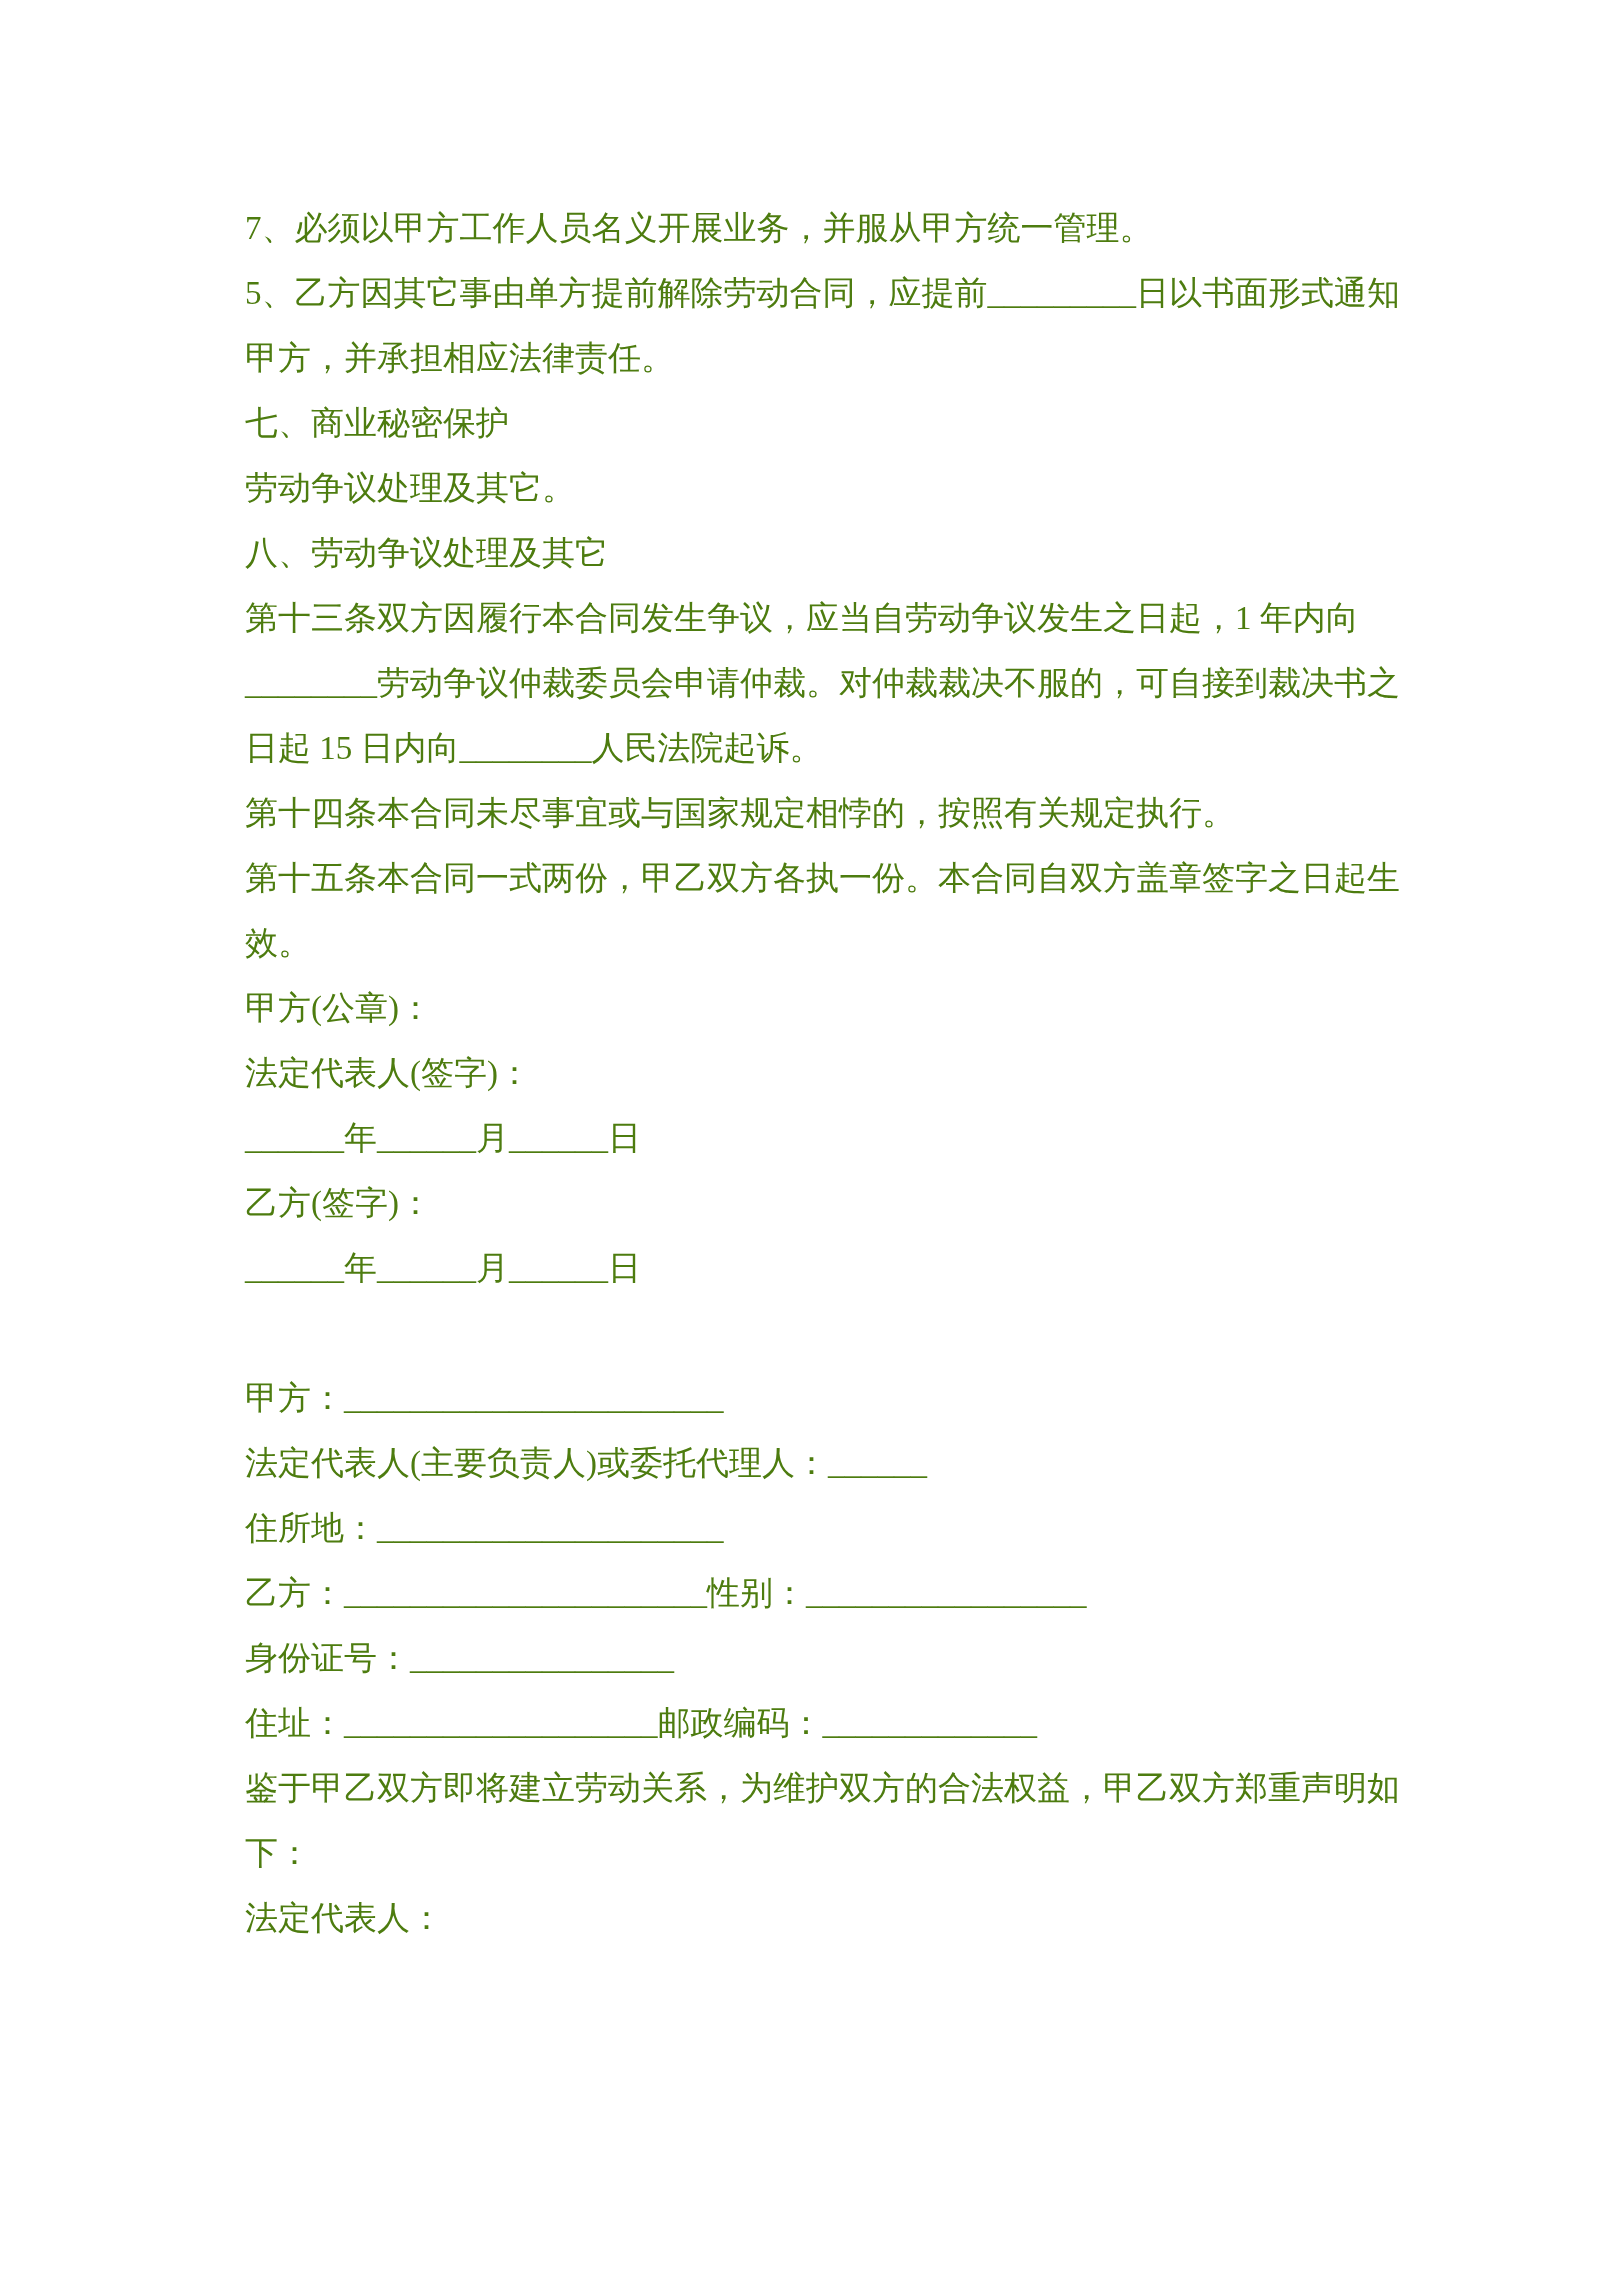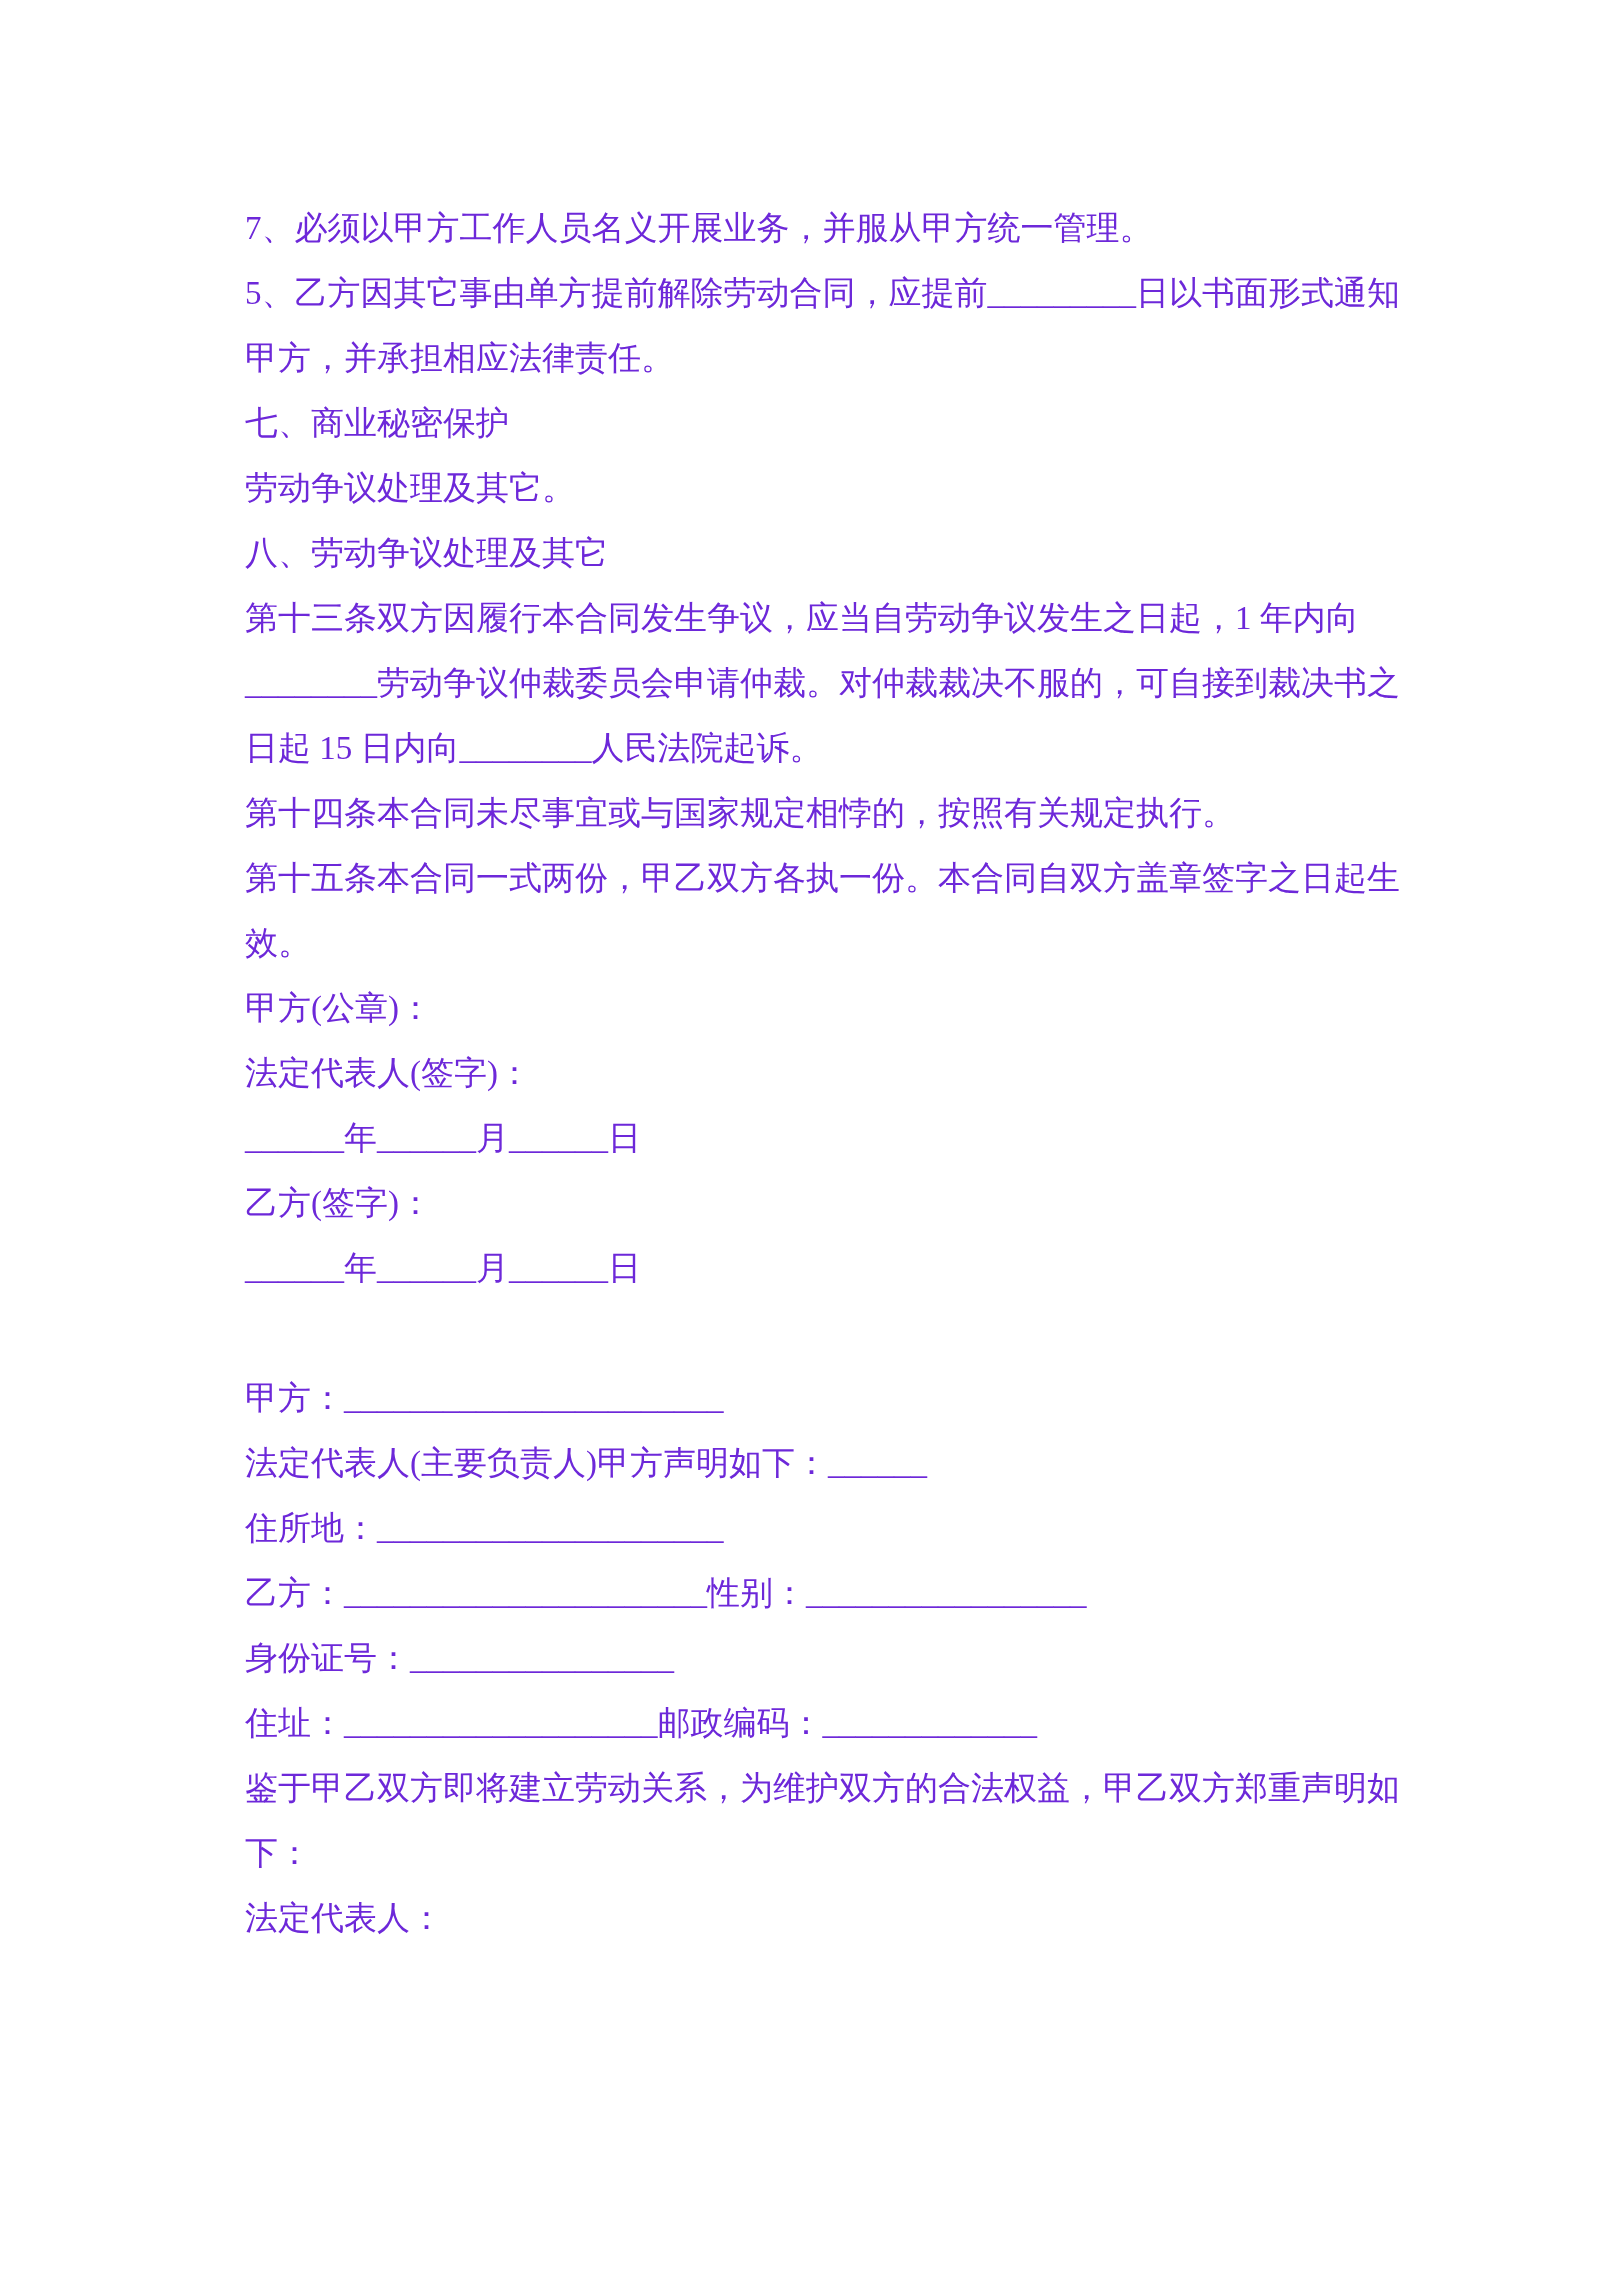--- a/index.html
+++ b/index.html
@@ -27,21 +27,21 @@
     width: 1158px;
   }
   .line {
     margin: 0;
     padding: 0;
     font-size: 33px;
     line-height: 65px;
     min-height: 65px;
     white-space: pre;
     font-weight: normal;
-    color: #6d28d9;
+    color: #4d7c0f;
   }
 </style>
 </head>
 <body>
 
 <main class="page">
   <div class="doc">
     <p class="line">7、必须以甲方工作人员名义开展业务，并服从甲方统一管理。</p>
     <p class="line">5、乙方因其它事由单方提前解除劳动合同，应提前_________日以书面形式通知</p>
     <p class="line">甲方，并承担相应法律责任。</p>
@@ -54,21 +54,21 @@
     <p class="line">第十四条本合同未尽事宜或与国家规定相悖的，按照有关规定执行。</p>
     <p class="line">第十五条本合同一式两份，甲乙双方各执一份。本合同自双方盖章签字之日起生</p>
     <p class="line">效。</p>
     <p class="line">甲方(公章)：</p>
     <p class="line">法定代表人(签字)：</p>
     <p class="line">______年______月______日</p>
     <p class="line">乙方(签字)：</p>
     <p class="line">______年______月______日</p>
     <p class="line"></p>
     <p class="line">甲方：_______________________</p>
-    <p class="line">法定代表人(主要负责人)甲方声明如下：______</p>
+    <p class="line">法定代表人(主要负责人)或委托代理人：______</p>
     <p class="line">住所地：_____________________</p>
     <p class="line">乙方：______________________性别：_________________</p>
     <p class="line">身份证号：________________</p>
     <p class="line">住址：___________________邮政编码：_____________</p>
     <p class="line">鉴于甲乙双方即将建立劳动关系，为维护双方的合法权益，甲乙双方郑重声明如</p>
     <p class="line">下：</p>
     <p class="line">法定代表人：</p>
   </div>
 </main>
 

